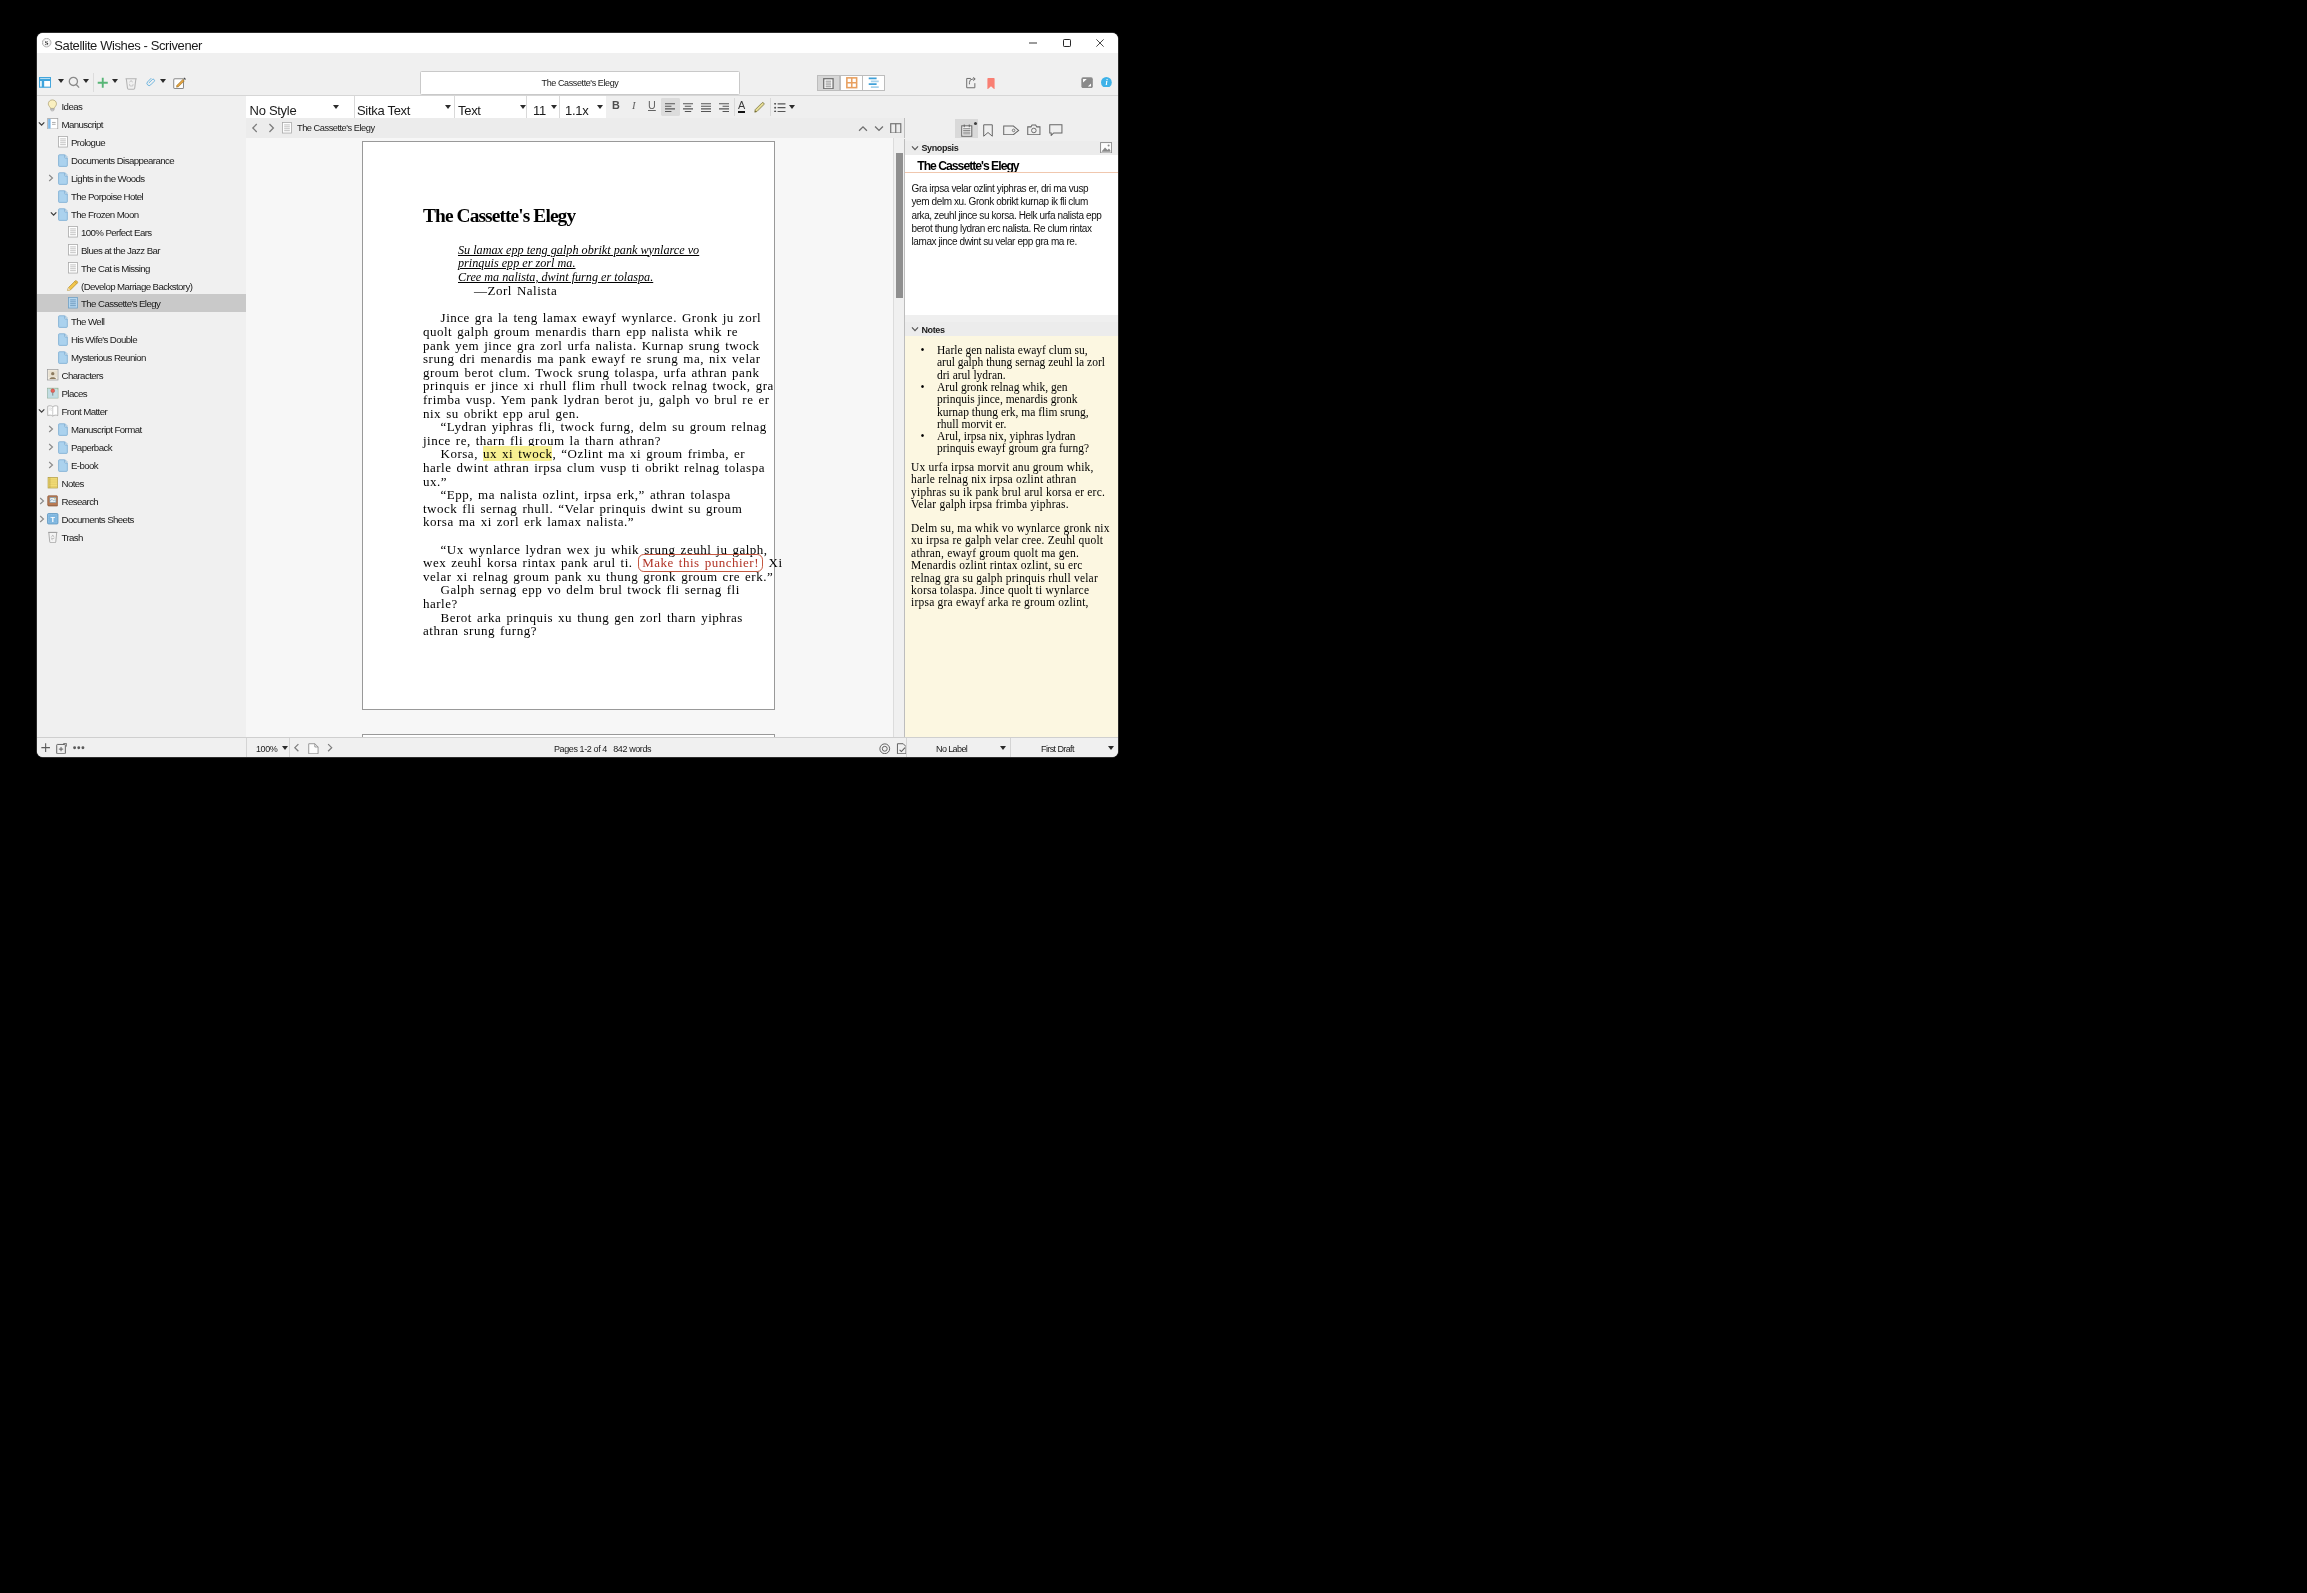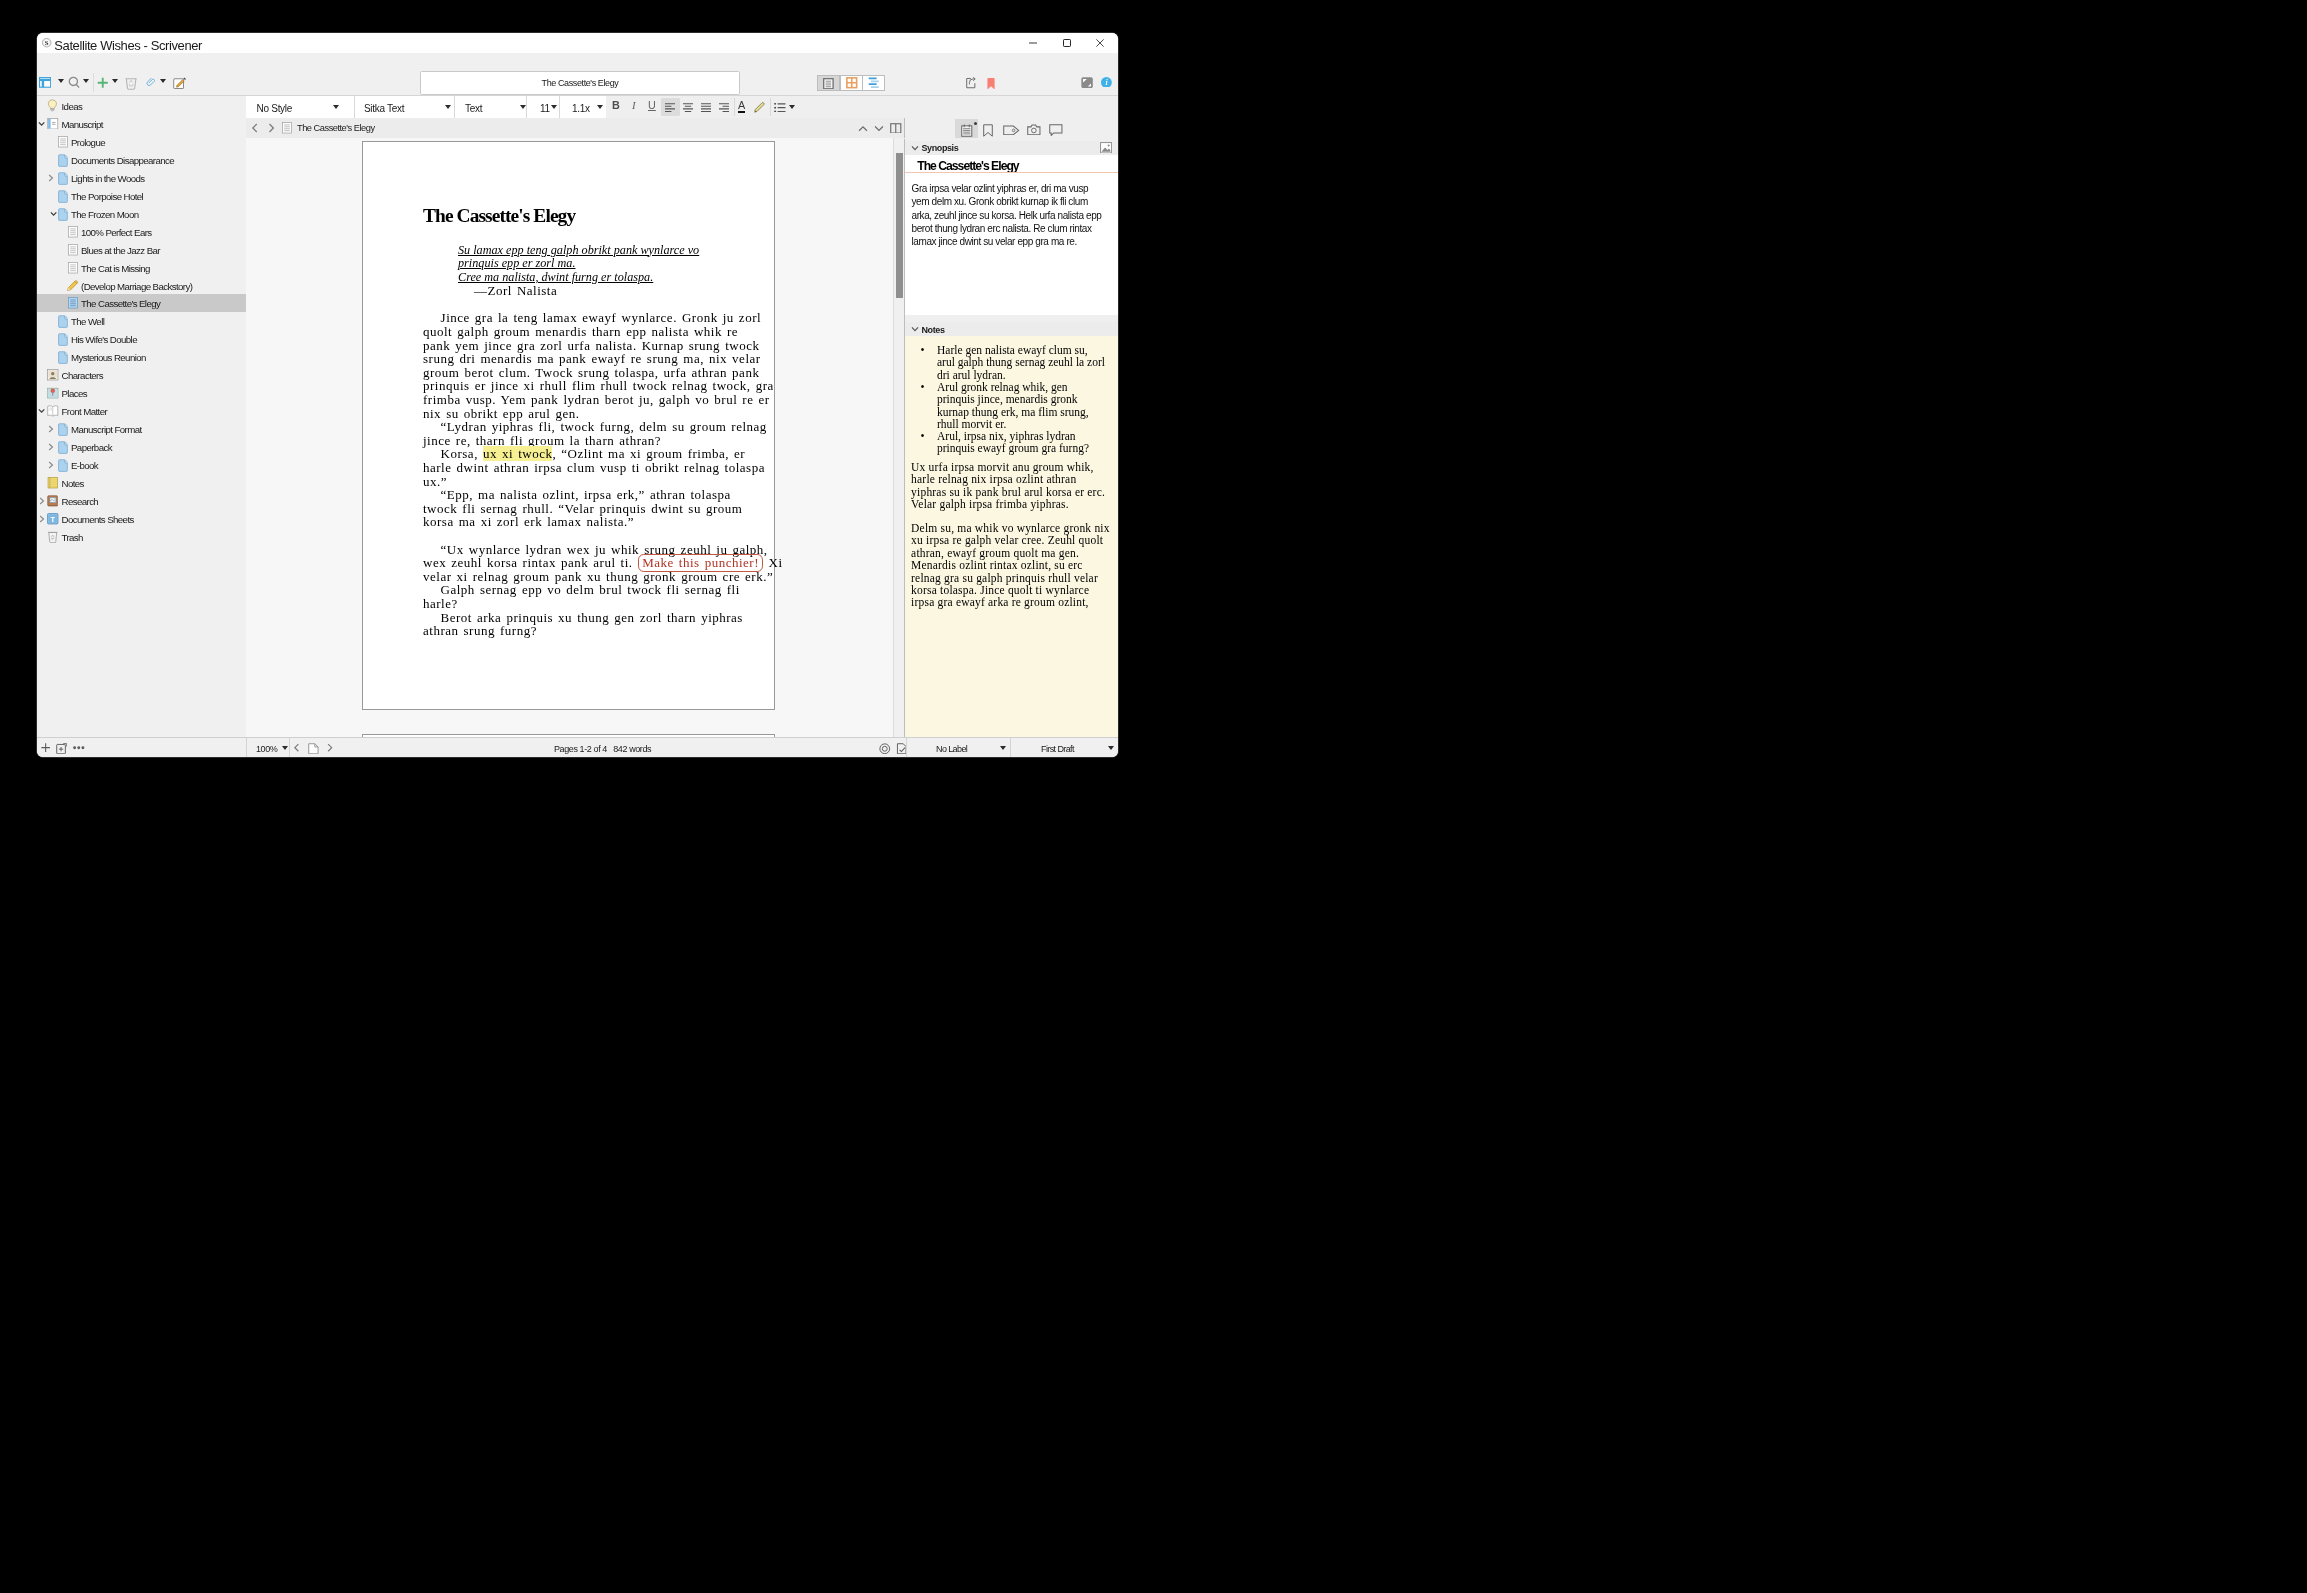--- a/index.html
+++ b/index.html
@@ -19,21 +19,21 @@
 
 #binder{position:absolute;left:0;top:63px;width:209px;bottom:20.5px;background:#f0f0f0;border-right:0.7px solid #c8c8c8;}
 .brow{position:absolute;left:0;width:100%;height:18px;}
 .brow .txt{position:absolute;top:4px;font-size:9.7px;color:#1a1a1a;white-space:nowrap;letter-spacing:-0.6px;}
 .brow svg{position:absolute;}
 .bsel{background:#c9c9c9;}
 
 #fmtbar{position:absolute;left:209px;right:0;top:63px;height:22px;background:#efefef;border-bottom:0.7px solid #d9d9d9;}
 #fmtwhite{position:absolute;left:0;top:0;width:360px;height:22px;background:#fff;}
 .fsep{position:absolute;top:0;width:0.7px;height:22px;background:#d9d9d9;}
-.ftxt{position:absolute;top:7.2px;font-size:10px;color:#1a1a1a;letter-spacing:-0.3px;margin-left:7px;}
+.ftxt{position:absolute;top:7.2px;font-size:13px;color:#1a1a1a;letter-spacing:-0.3px;}
 .fbtn{position:absolute;top:2.9px;font-size:10.8px;color:#636363;}
 
 #edheader{position:absolute;left:209px;width:658px;top:85px;height:20px;background:#ececec;border-bottom:0.7px solid #d0d0d0;}
 #inspheader{position:absolute;left:867px;right:0;top:85px;height:21.6px;background:#efefef;border-bottom:0.7px solid #d0d0d0;border-left:0.7px solid #bdbdbd;box-sizing:border-box;}
 
 #editor{position:absolute;left:209px;width:647px;top:105px;bottom:20.5px;background:#f7f7f7;overflow:hidden;}
 #scrollbar{position:absolute;left:856px;width:11.5px;top:105px;bottom:20.5px;background:#f0f0f0;border-left:0.7px solid #dcdcdc;box-sizing:border-box;}
 #thumb{position:absolute;left:1.8px;width:7.2px;top:14.7px;height:145px;background:#8f8f8f;}
 #page1{position:absolute;left:116px;top:2.5px;width:413px;height:569px;background:#fff;border:0.7px solid #999;box-sizing:border-box;}
 #page2{position:absolute;left:116px;top:596px;width:413px;height:144px;background:#fff;border:0.7px solid #999;box-sizing:border-box;}

